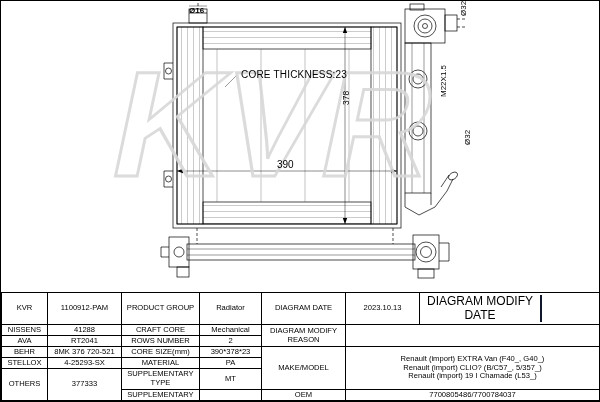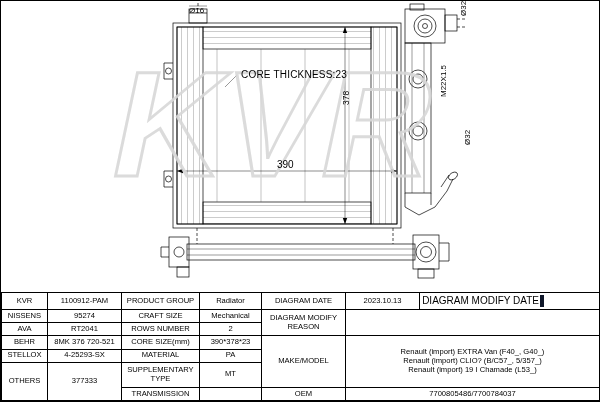--- a/index.html
+++ b/index.html
@@ -8,21 +8,21 @@
 
   
   #drawing{position:relative;width:598px;height:291px;overflow:hidden;}
   #drawing svg{position:absolute;left:0;top:0;}
   .wm{position:absolute;left:0;top:0;width:598px;height:291px;pointer-events:none;}
 
   .lbl{position:absolute;font-size:8px;color:#000;white-space:nowrap;}
   #core-thk{left:240px;top:68px;font-size:10px;letter-spacing:.2px;}
   #d390{left:276px;top:158px;font-size:10px;}
   #d378{left:340px;top:104px;font-size:8.5px;transform:rotate(-90deg);transform-origin:left top;}
-  #d16{left:188px;top:5px;}
+  #d16{left:188px;top:5px;font-weight:bold;}
   #d32a{left:458px;top:15px;transform:rotate(-90deg);transform-origin:left top;}
   #m22{left:438px;top:96px;transform:rotate(-90deg);transform-origin:left top;}
   #d32b{left:462px;top:144px;transform:rotate(-90deg);transform-origin:left top;}
 
   
   #tbl{position:absolute;left:0;top:291px;width:598px;height:109px;border-collapse:collapse;table-layout:fixed;}
   #tbl td{border:1px solid #000;font-size:7.6px;text-align:center;vertical-align:middle;padding:0 1px;line-height:1.15;}
   .multi{line-height:1.25;}
 </style>
 </head>
@@ -158,32 +158,32 @@
         <td>KVR</td>
         <td>1100912-PAM</td>
         <td>PRODUCT GROUP</td>
         <td>Radiator</td>
         <td>DIAGRAM DATE</td>
         <td>2023.10.13</td>
         <td style="padding:0">
           <table style="width:100%;border-collapse:collapse;table-layout:fixed">
             <tbody>
                 <tr>
-              <td style="border:none;border-right:4px solid #0f172a;font-size:10px;text-align:right;width:118px">DIAGRAM MODIFY DATE</td>
+              <td style="border:none;border-right:2px solid #0f172a;font-size:12px;text-align:center;width:118px">DIAGRAM MODIFY DATE</td>
               <td style="border:none;font-size:7.6px;text-align:center"></td>
             </tr>
           </tbody>
             </table>
         </td>
       </tr>
 
       <tr>
         <td>NISSENS</td>
-        <td>95274</td>
-        <td>CRAFT SIZE</td>
+        <td>41288</td>
+        <td>CRAFT CORE</td>
         <td>Mechanical</td>
         <td rowspan="2">DIAGRAM MODIFY REASON</td>
         <td rowspan="2" colspan="2"></td>
       </tr>
 
       <tr>
         <td>AVA</td>
         <td>RT2041</td>
         <td>ROWS NUMBER</td>
         <td>2</td>
@@ -208,20 +208,20 @@
       </tr>
 
       <tr>
         <td rowspan="2">OTHERS</td>
         <td rowspan="2">377333</td>
         <td>SUPPLEMENTARY TYPE</td>
         <td>MT</td>
       </tr>
 
       <tr>
-        <td>TRANSMISSION</td>
+        <td>SUPPLEMENTARY</td>
         <td></td>
         <td>OEM</td>
         <td colspan="2">7700805486/7700784037</td>
       </tr>
     </tbody>
   </table>
 </div>
 
 </body></html>

